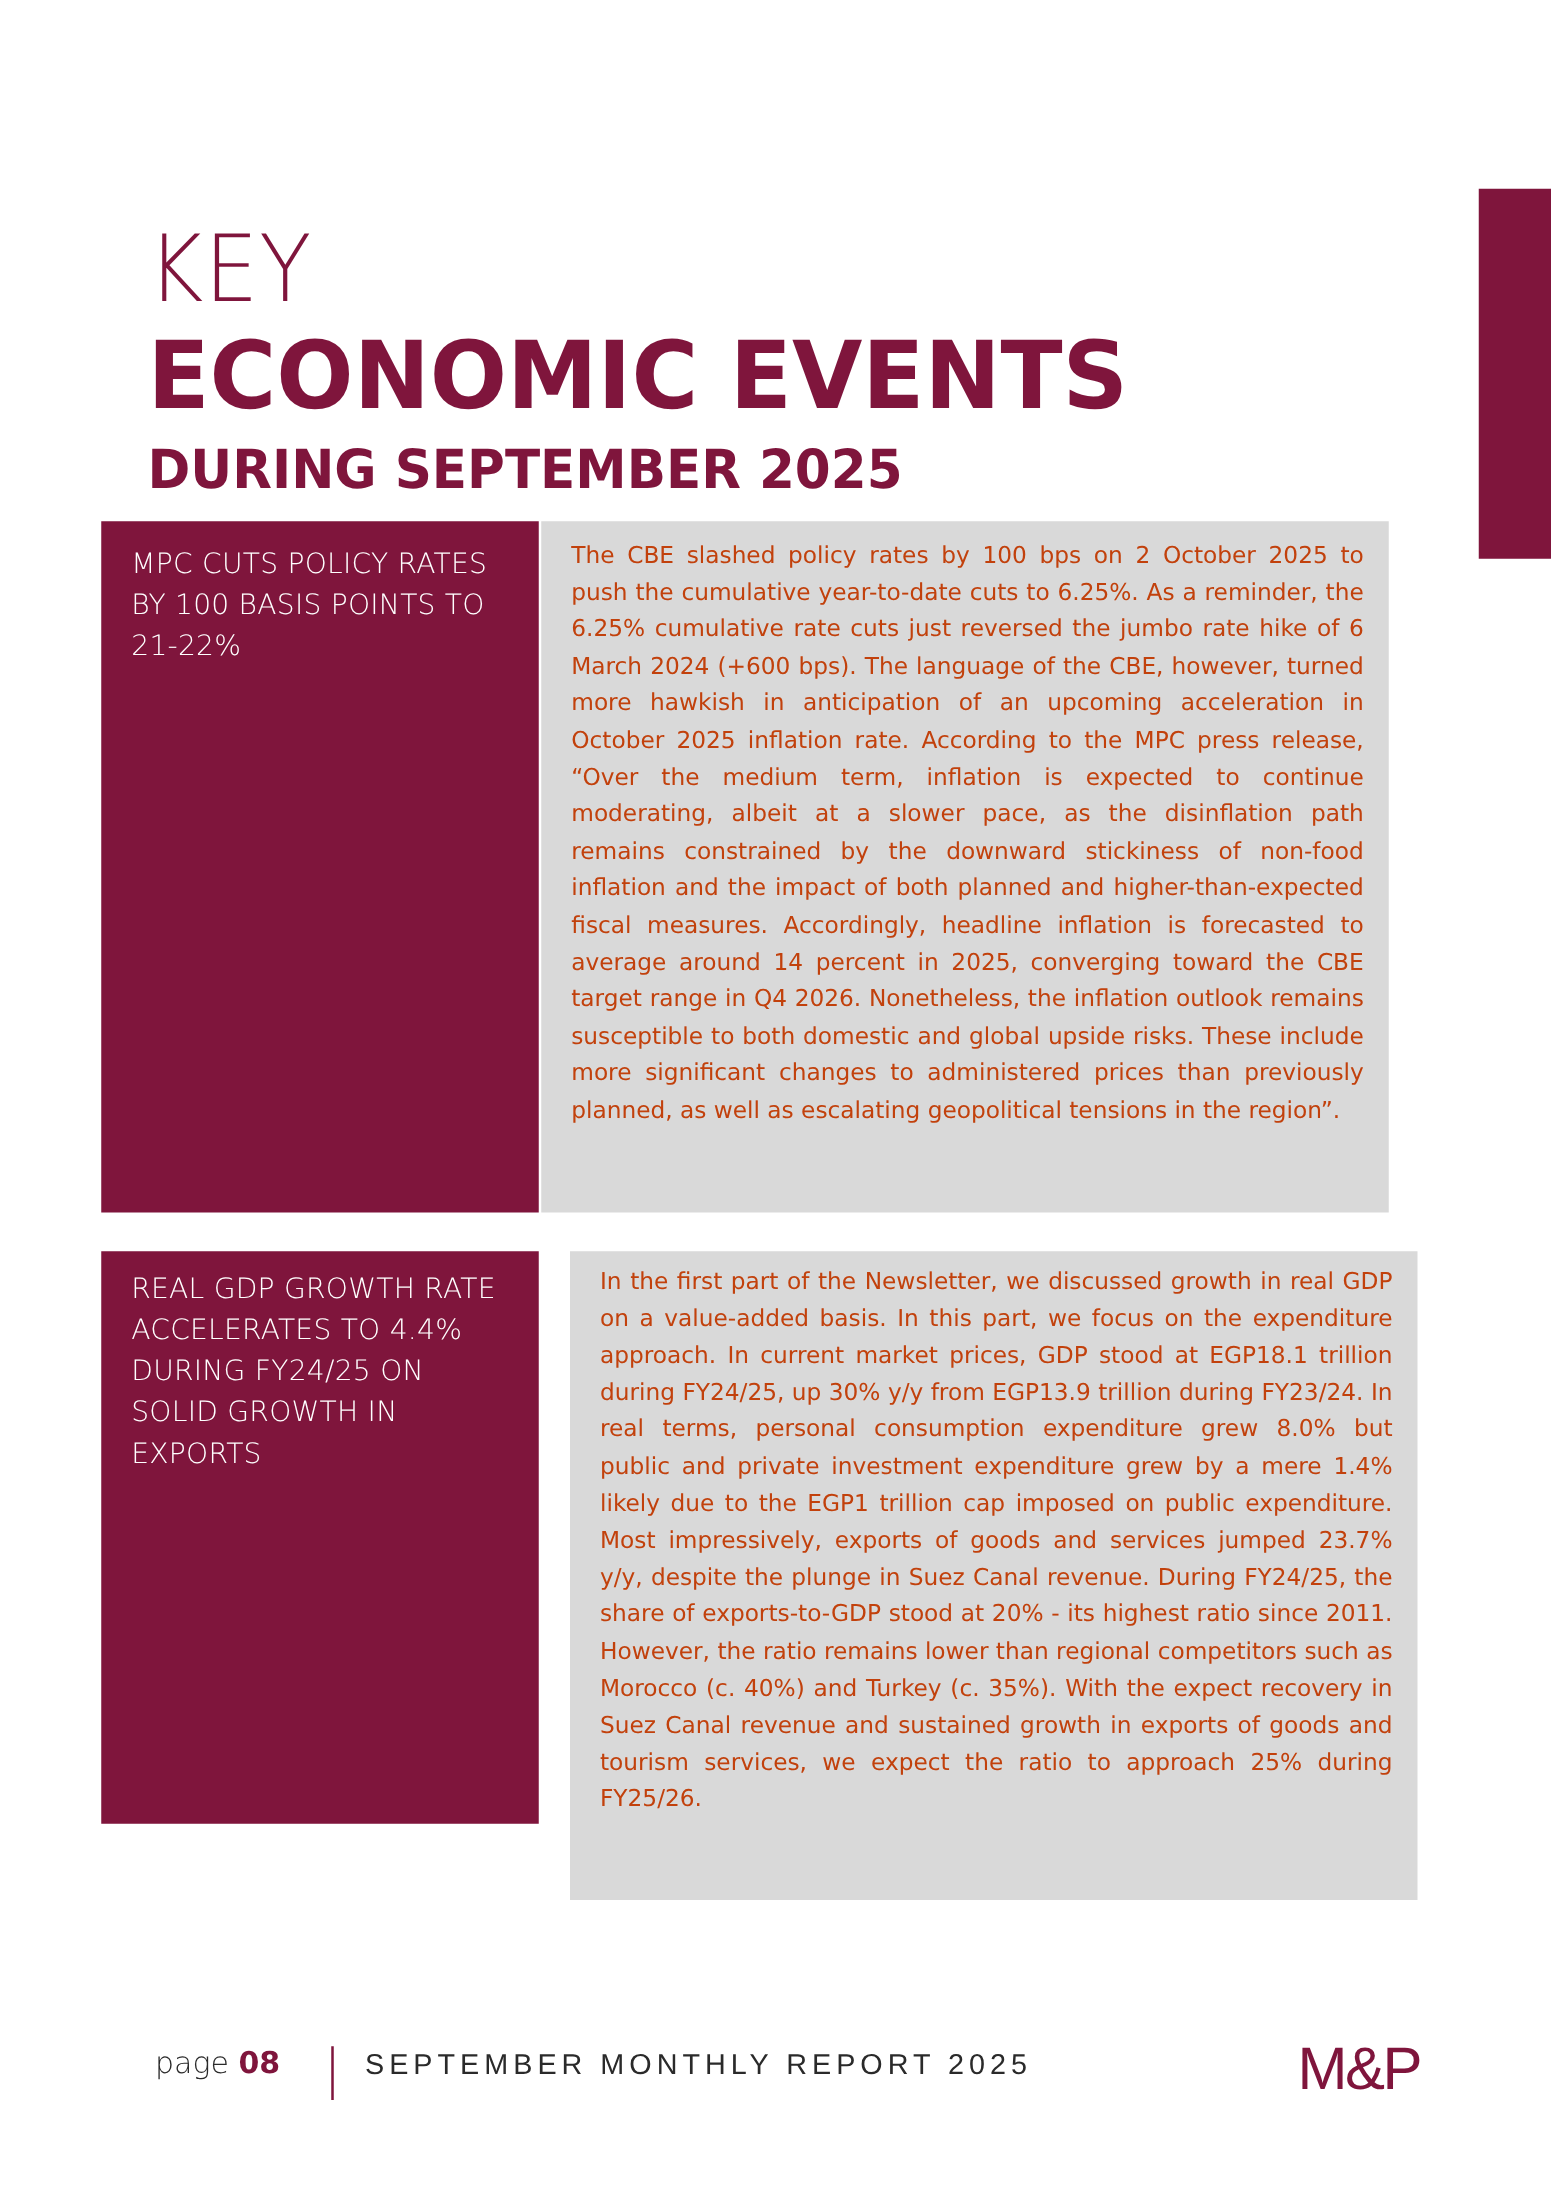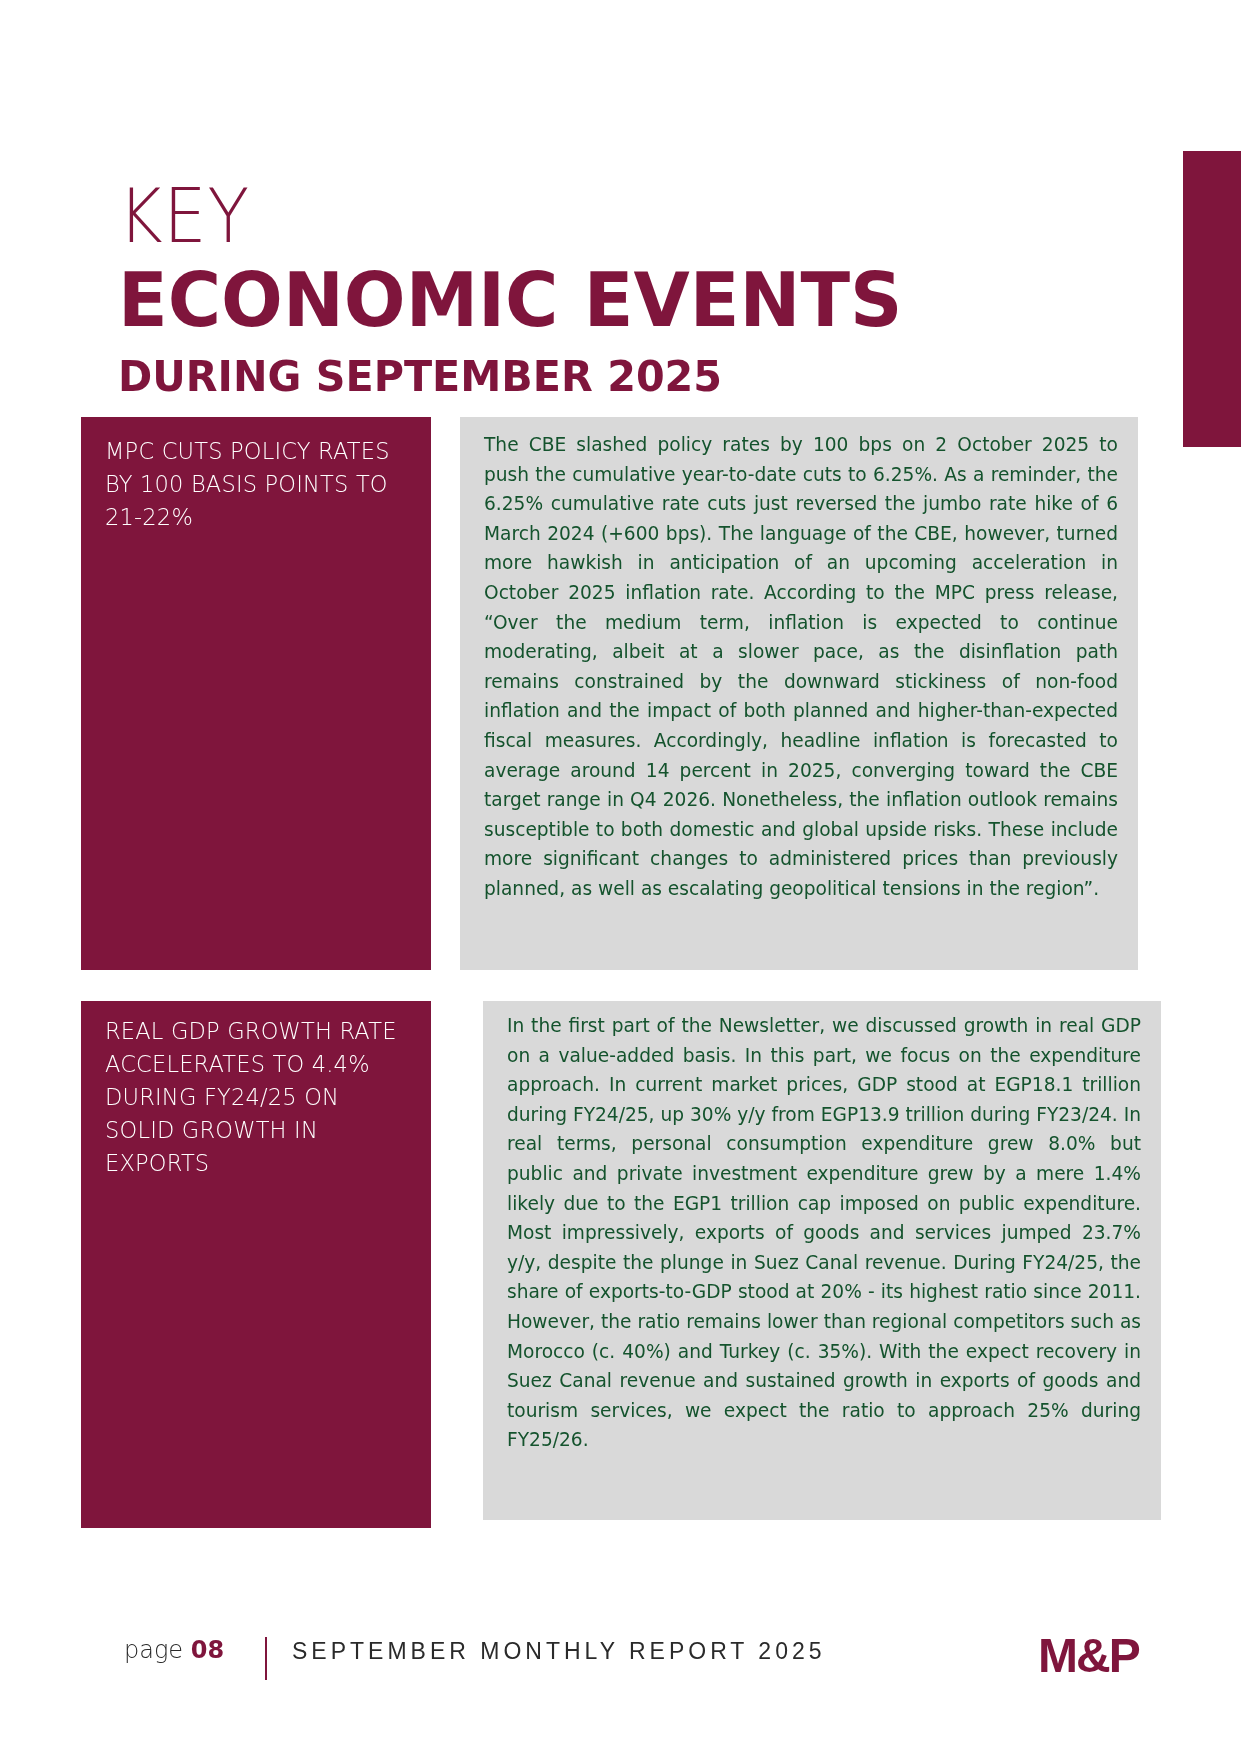--- a/index.html
+++ b/index.html
@@ -31,49 +31,49 @@
       transform: scaleX(0.96); transform-origin: left;
     }
     .section-head {
       position: absolute; left: 81px; width: 350px;
       background: #7f153c; color: #ffffff; box-sizing: border-box;
       padding: 18px 32px 0 24px;
       font-family: "DejaVu Sans", sans-serif; font-weight: 300;
       font-size: 22.5px; line-height: 33px; letter-spacing: 0.2px;
     }
     .section-body {
-      position: absolute; left: 460px; width: 678px;
-      background: #d9d9d9; color: #14532d; box-sizing: border-box;
+      position: absolute; left: 433px; width: 678px;
+      background: #d9d9d9; color: #c2410c; box-sizing: border-box;
       padding: 13px 20px 0 24px;
       font-family: "DejaVu Sans", sans-serif;
       font-size: 18.6px; line-height: 29.6px;
       text-align: justify; letter-spacing: 0px;
     }
     #s1-head { top: 417px; height: 553px; }
     #s1-body { top: 417px; height: 553px; }
-    #s2-head { top: 1001px; height: 527px; padding-top: 14px; }
+    #s2-head { top: 1001px; height: 458px; padding-top: 14px; }
     #s2-body { top: 1001px; height: 519px; padding-top: 10px; margin-left: 23px; }
     .footer-page {
       position: absolute; left: 124px; top: 1636px;
       font-size: 24px; color: #2a2a2a; font-family: "DejaVu Sans", sans-serif;
       font-weight: 300;
     }
     .footer-page b { color: #7f153c; font-weight: 700; }
     .footer-divider {
       position: absolute; left: 265px; top: 1637px; width: 2px; height: 43px;
       background: #7f153c;
     }
     .footer-report {
       position: absolute; left: 292px; top: 1638px;
       font-size: 23px; letter-spacing: 4px; color: #2a2a2a;
       font-family: Liberation Sans, sans-serif; font-weight: 300;
     }
     .footer-logo {
       position: absolute; left: 1038px; top: 1628px;
-      font-size: 48px; font-weight: 700; color: #7f153c; letter-spacing: -2px;
+      font-size: 48px; font-weight: 400; color: #7f153c; letter-spacing: -2px;
       font-family: "Liberation Sans", sans-serif;
     }
   </style>
 </head>
 <body>
 
 <div class="accent-bar"></div>
 
 <div class="title-key">KEY</div>
 <div class="title-main">ECONOMIC EVENTS</div>

